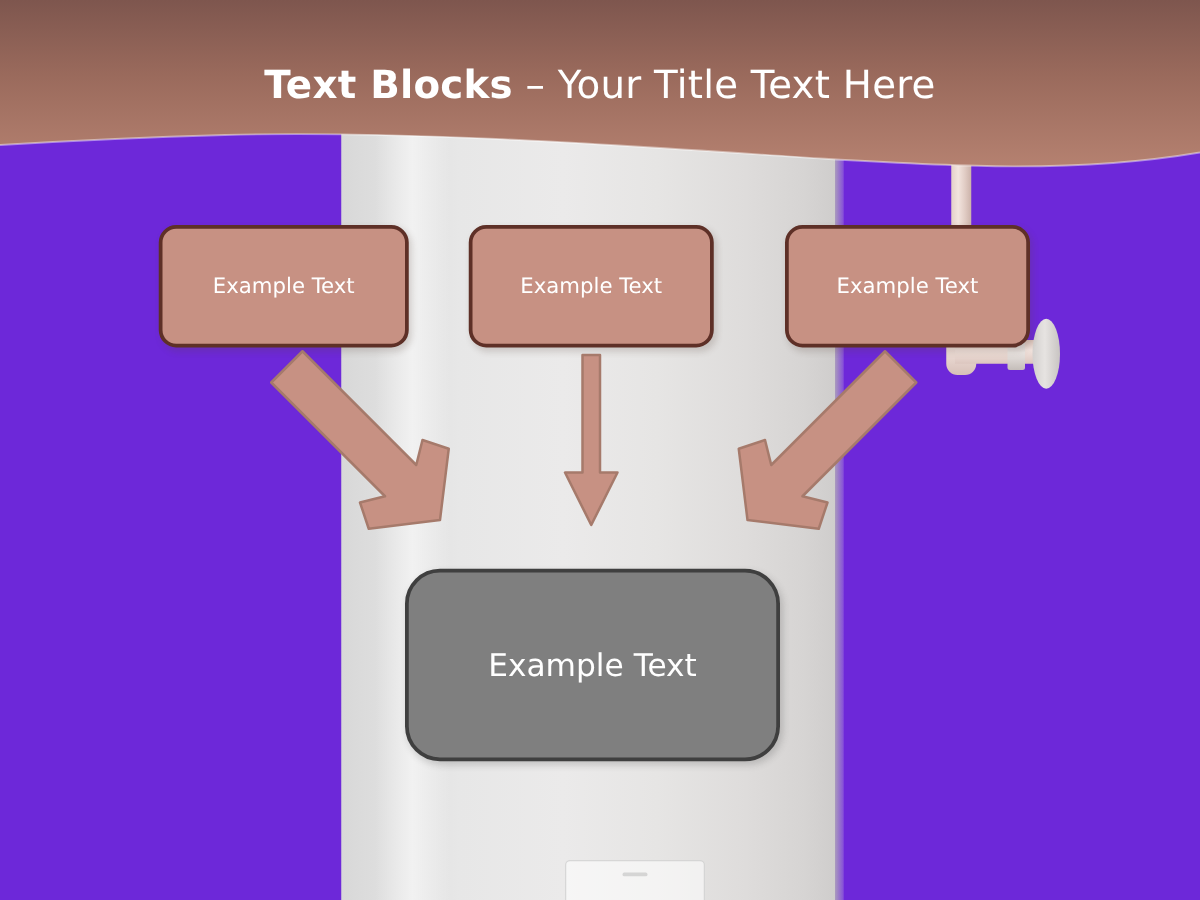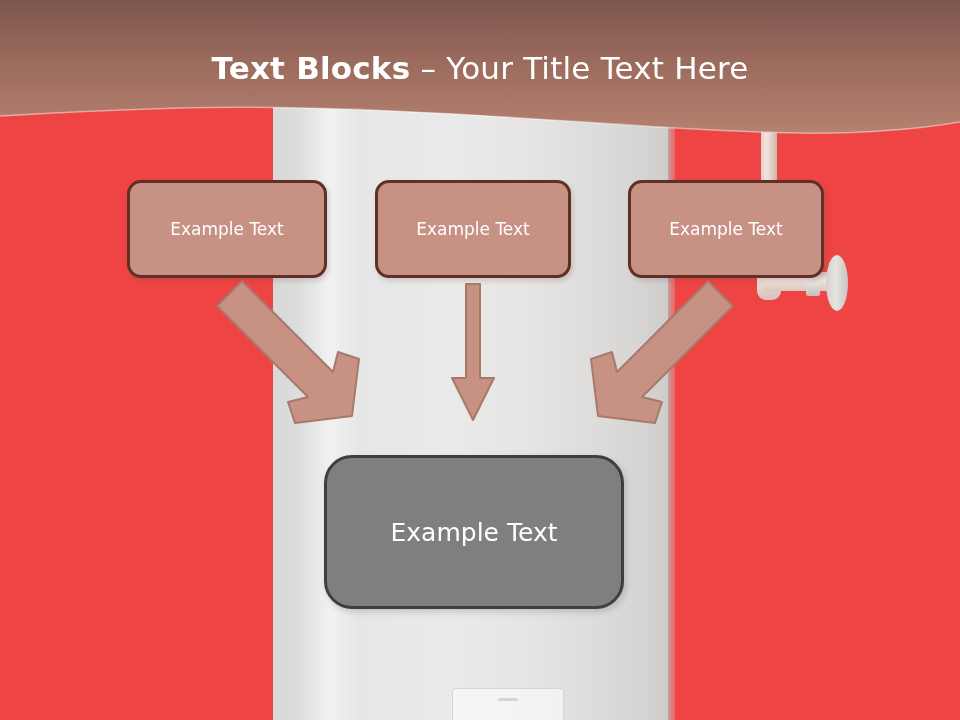--- a/index.html
+++ b/index.html
@@ -9,21 +9,21 @@
   }
   body {
     font-family: "DejaVu Sans", sans-serif;
   }
 
   #slide {
     position: relative;
     width: 960px;
     height: 720px;
     overflow: hidden;
-    background: #ef4444;
+    background: #6d28d9;
   }
 
   
   .photo-layer {
     position: absolute;
     inset: 0;
     overflow: hidden;
   }
   .tank-body {
     position: absolute;

